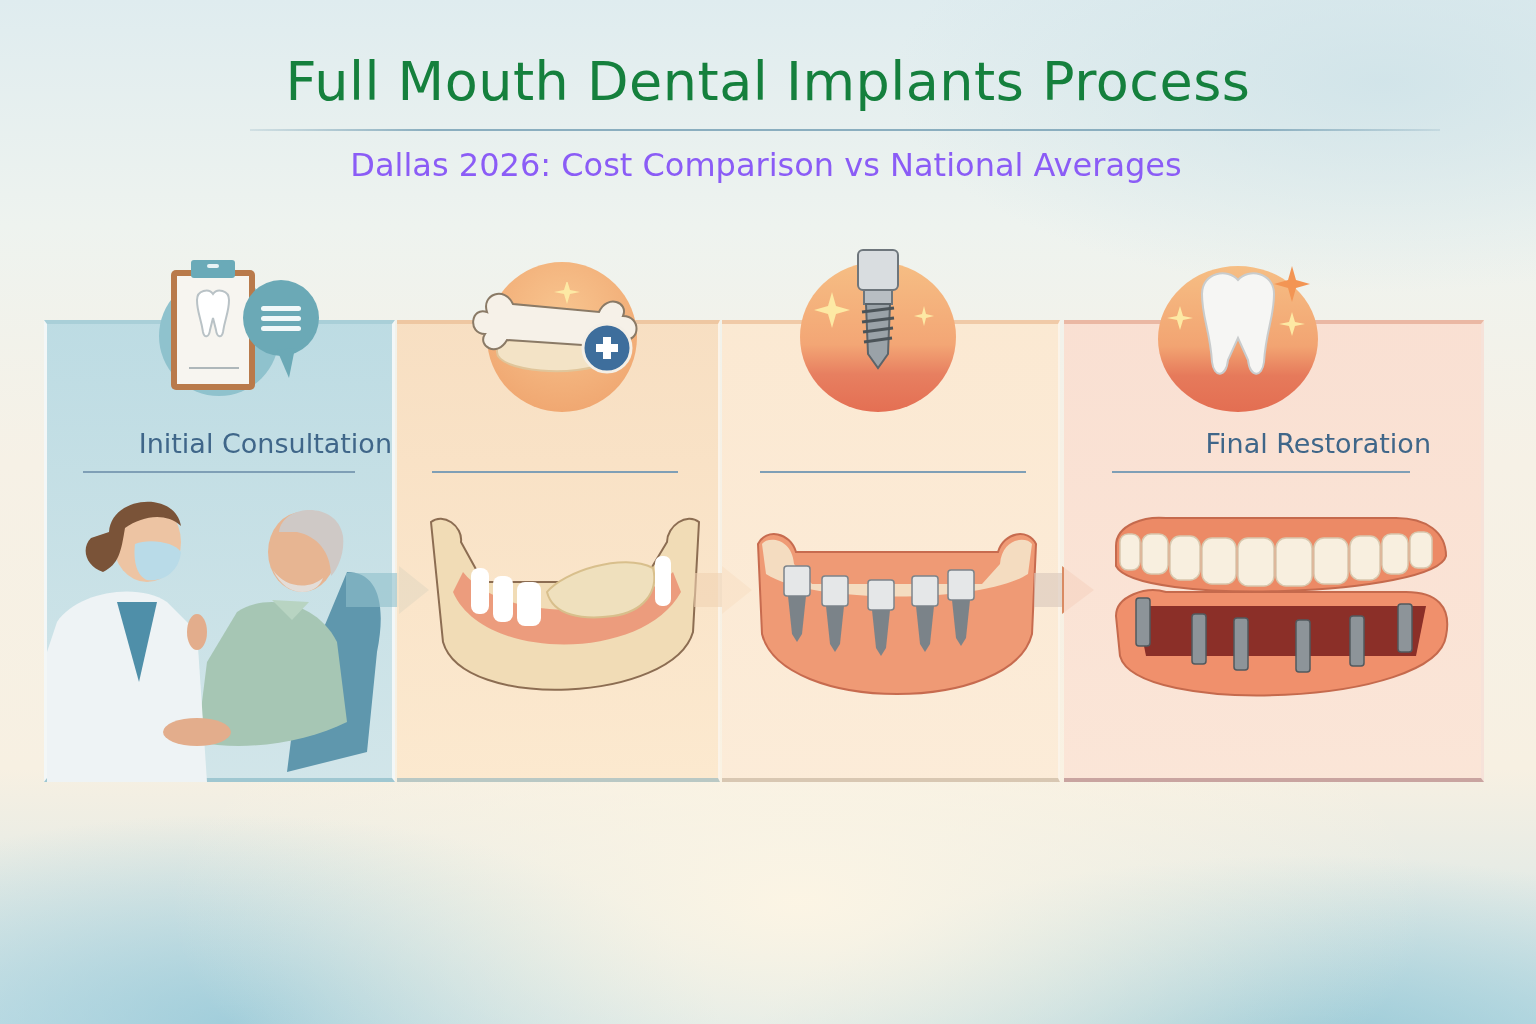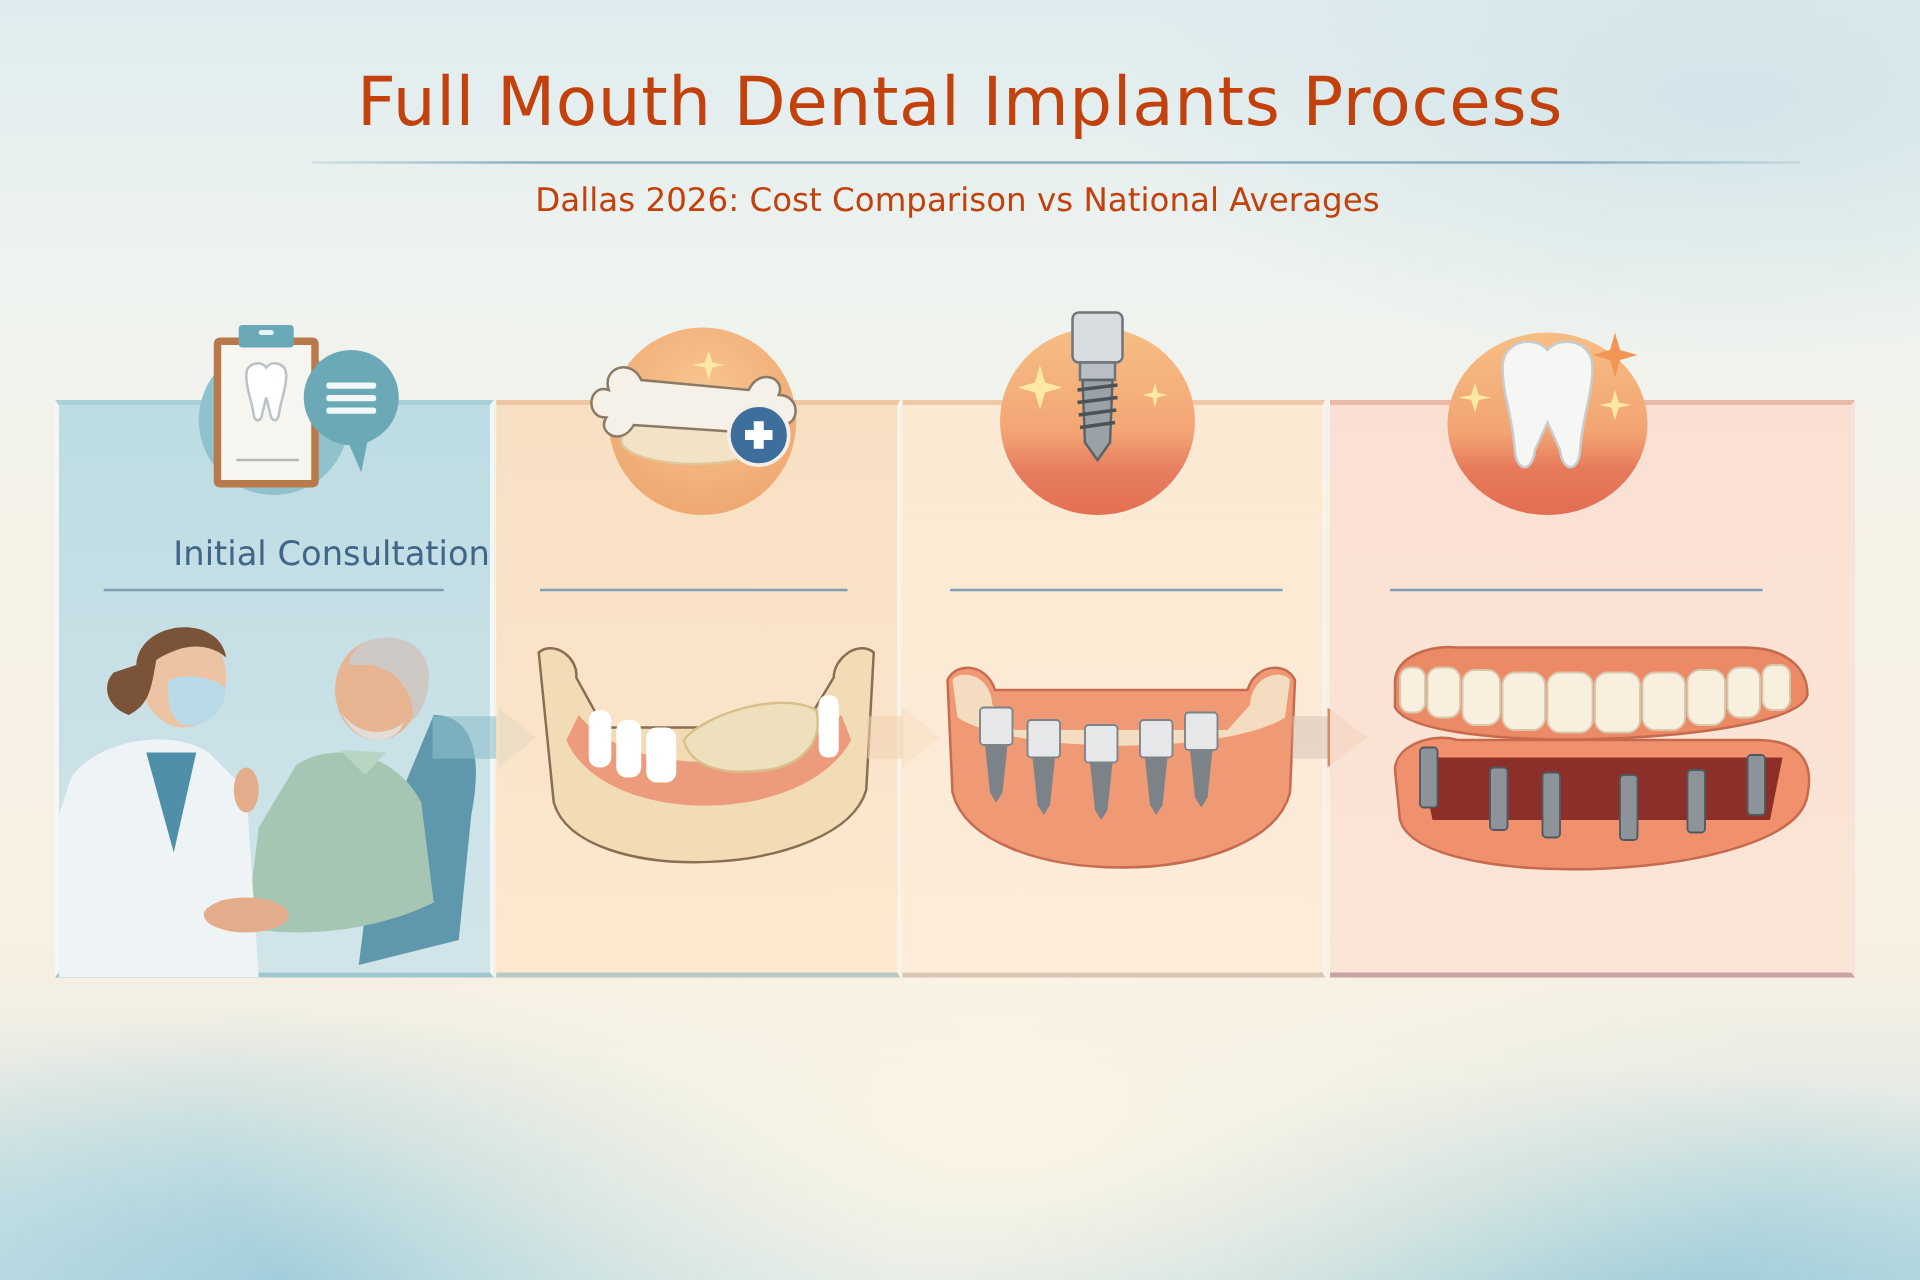--- a/index.html
+++ b/index.html
@@ -8,30 +8,30 @@
     font-family: "Liberation Sans", sans-serif;
     background:
       radial-gradient(ellipse 900px 420px at 52% 88%, rgba(253,245,228,0.95) 0%, rgba(253,245,228,0) 70%),
       radial-gradient(ellipse 700px 300px at 15% 100%, rgba(150,200,215,0.8) 0%, rgba(150,200,215,0) 70%),
       radial-gradient(ellipse 800px 300px at 85% 104%, rgba(140,195,210,0.85) 0%, rgba(140,195,210,0) 70%),
       radial-gradient(ellipse 700px 300px at 90% 8%, rgba(205,226,232,0.8) 0%, rgba(205,226,232,0) 70%),
       linear-gradient(180deg, #dfecef 0%, #eef3ef 22%, #f6f1e6 45%, #f7f0e2 75%, #cfe5ea 100%);
   }
   .title {
     position: absolute; left: 0; right: 0; top: 50px; text-align: center;
-    font-family: "DejaVu Sans", sans-serif; font-size: 54px; color: #c2410c;
+    font-family: "DejaVu Sans", sans-serif; font-size: 54px; color: #15803d;
     letter-spacing: 0.5px;
   }
   .title-rule {
     position: absolute; left: 250px; width: 1190px; top: 129px; height: 2px;
     background: linear-gradient(90deg, rgba(120,160,180,0.2), #8aaebf 15%, #8aaebf 85%, rgba(120,160,180,0.2));
   }
   .subtitle {
     position: absolute; left: 0; right: 16px; top: 146px; text-align: center; padding-left: 12px;
-    font-family: "DejaVu Sans", sans-serif; font-size: 26px; color: #c2410c;
+    font-family: "DejaVu Sans", sans-serif; font-size: 32px; color: #8b5cf6;
   }
   .panels { position: absolute; top: 320px; left: 44px; height: 462px; }
   .panel {
     position: absolute; top: 0; height: 462px; box-sizing: border-box;
     border-top: 4px solid; border-bottom: 4px solid;
   }
   .panel-1 { left: 0; width: 351px;
     background: linear-gradient(180deg, rgba(180,216,226,0.85), rgba(205,228,234,0.9));
     border-color: #a7cdd6 #fff; border-top-color:#a9cfd8; border-bottom-color:#9fc7d1;
     border-left: 3px solid #f3f7f7; border-right: 3px solid #f3f7f7; }
@@ -183,20 +183,21 @@
 
   <div class="panel panel-4">
     <div class="icon-circle" style="left:94px;top:-58px;width:160px;height:146px;background:linear-gradient(180deg,#f6be84 0%,#f2a472 55%,#e67a5b 75%,#e36e52 100%);">
       <svg width="160" height="150" viewBox="0 0 160 150" style="position:absolute;left:0;top:-12px;">
         <path d="M44 40 C44 18,70 14,80 26 C90 14,116 18,116 40 C116 64,108 76,106 108 C104 124,92 124,90 106 L80 84 L70 106 C68 124,56 124,54 108 C52 76,44 64,44 40 Z" fill="#f6f6f4" stroke="#c9cccd" stroke-width="2"></path>
         <path d="M134 12 L138 26 L152 30 L138 34 L134 48 L130 34 L116 30 L130 26 Z" fill="#f39554"></path>
         <path d="M22 52 L25 62 L35 64 L25 66 L22 76 L19 66 L9 64 L19 62 Z" fill="#fde9a4"></path>
         <path d="M134 58 L137 68 L147 70 L137 72 L134 82 L131 72 L121 70 L131 68 Z" fill="#fde9a4"></path>
       </svg>
     </div>
+    <div class="step-label" style="padding-right:50px;">Final Restoration</div>
     <div class="step-rule" style="left:48px;width:298px;"></div>
     <div style="position:absolute;left:42px;top:182px;">
       <svg width="350" height="220" viewBox="0 0 350 220">
         <path d="M10 110 C10 90,40 80,60 86 L300 86 C330 86,346 100,340 130 C330 200,30 210,14 150 Z" fill="#f0906c" stroke="#c56a4d" stroke-width="2"></path>
         <path d="M30 100 L320 100 L310 150 L40 150 Z" fill="#8b2f28"></path>
         <path d="M10 40 C10 18,40 10,60 12 L290 12 C320 12,340 26,340 50 C330 90,30 100,10 60 Z" fill="#ec8a66" stroke="#c56a4d" stroke-width="2"></path>
         <g fill="#f8efdf" stroke="#d8c8ae" stroke-width="1.5">
           <rect x="14" y="28" width="20" height="36" rx="8"></rect>
             <rect x="36" y="28" width="26" height="40" rx="9"></rect>
           <rect x="64" y="30" width="30" height="44" rx="10"></rect>

